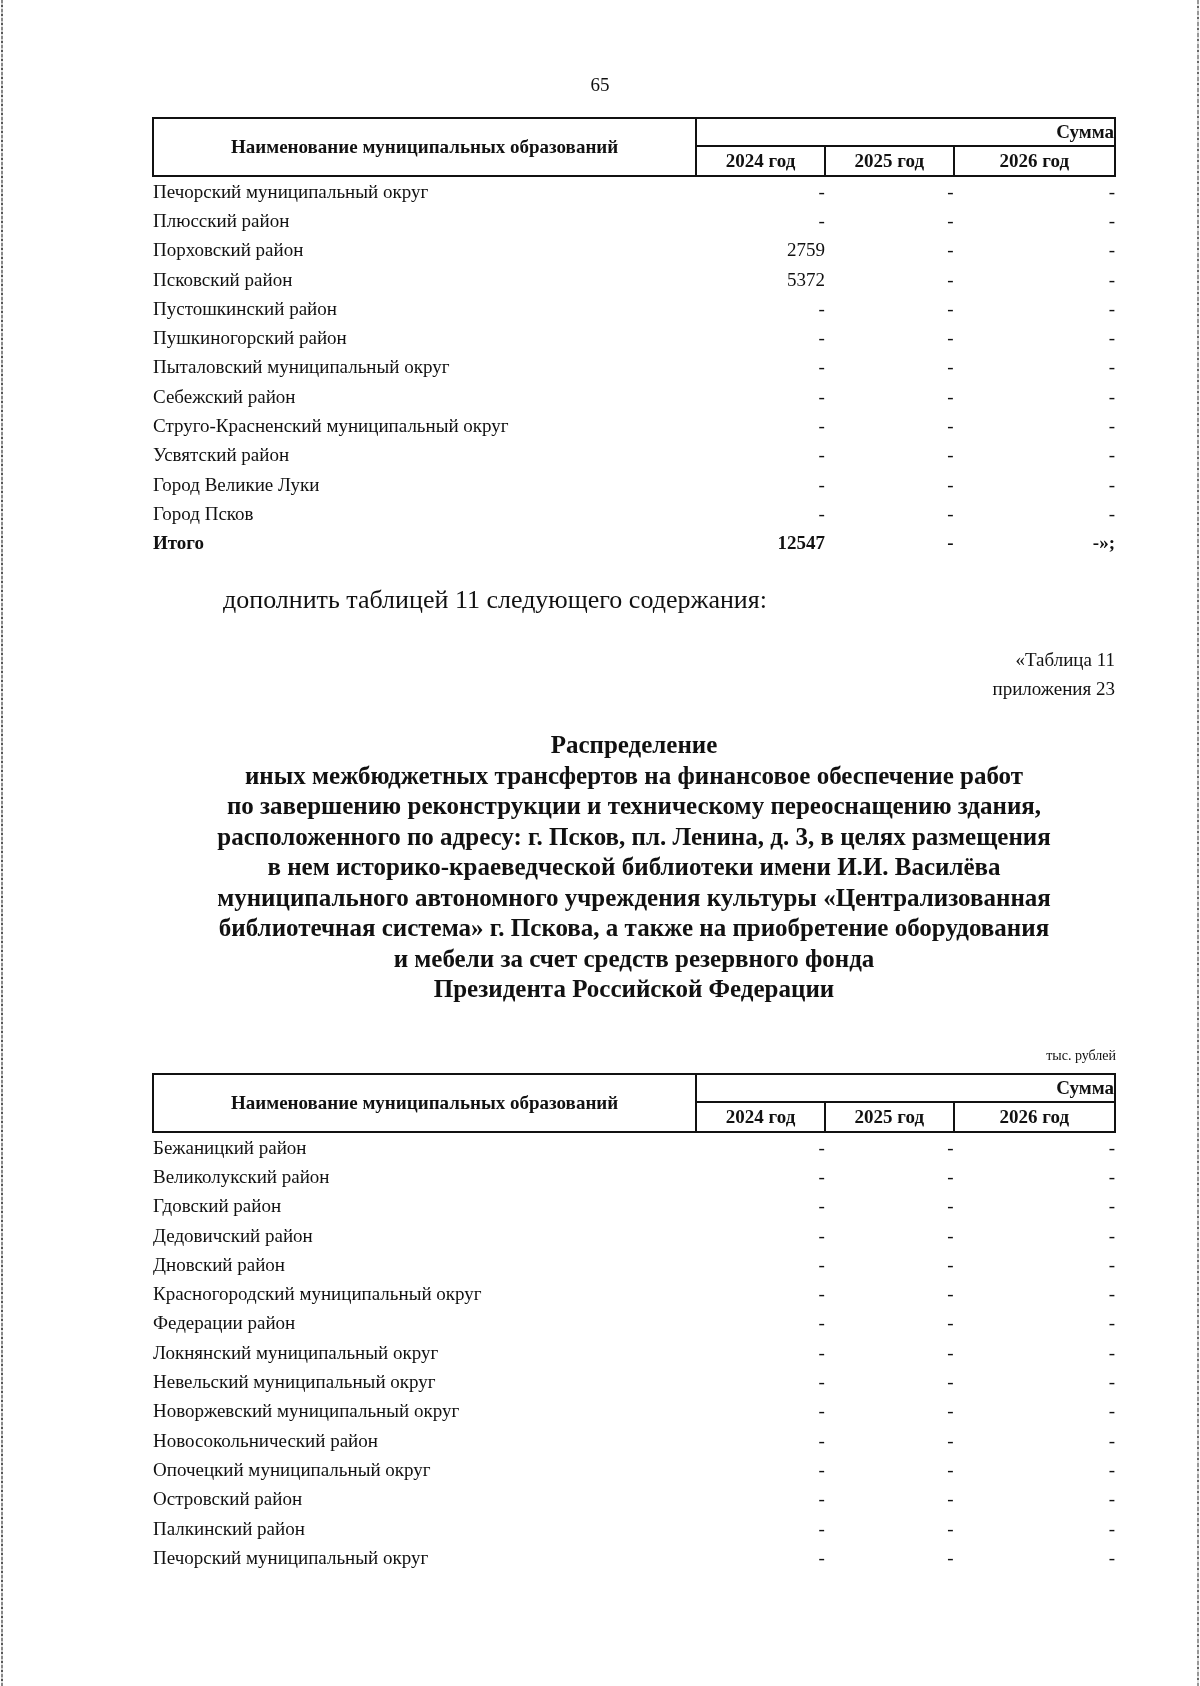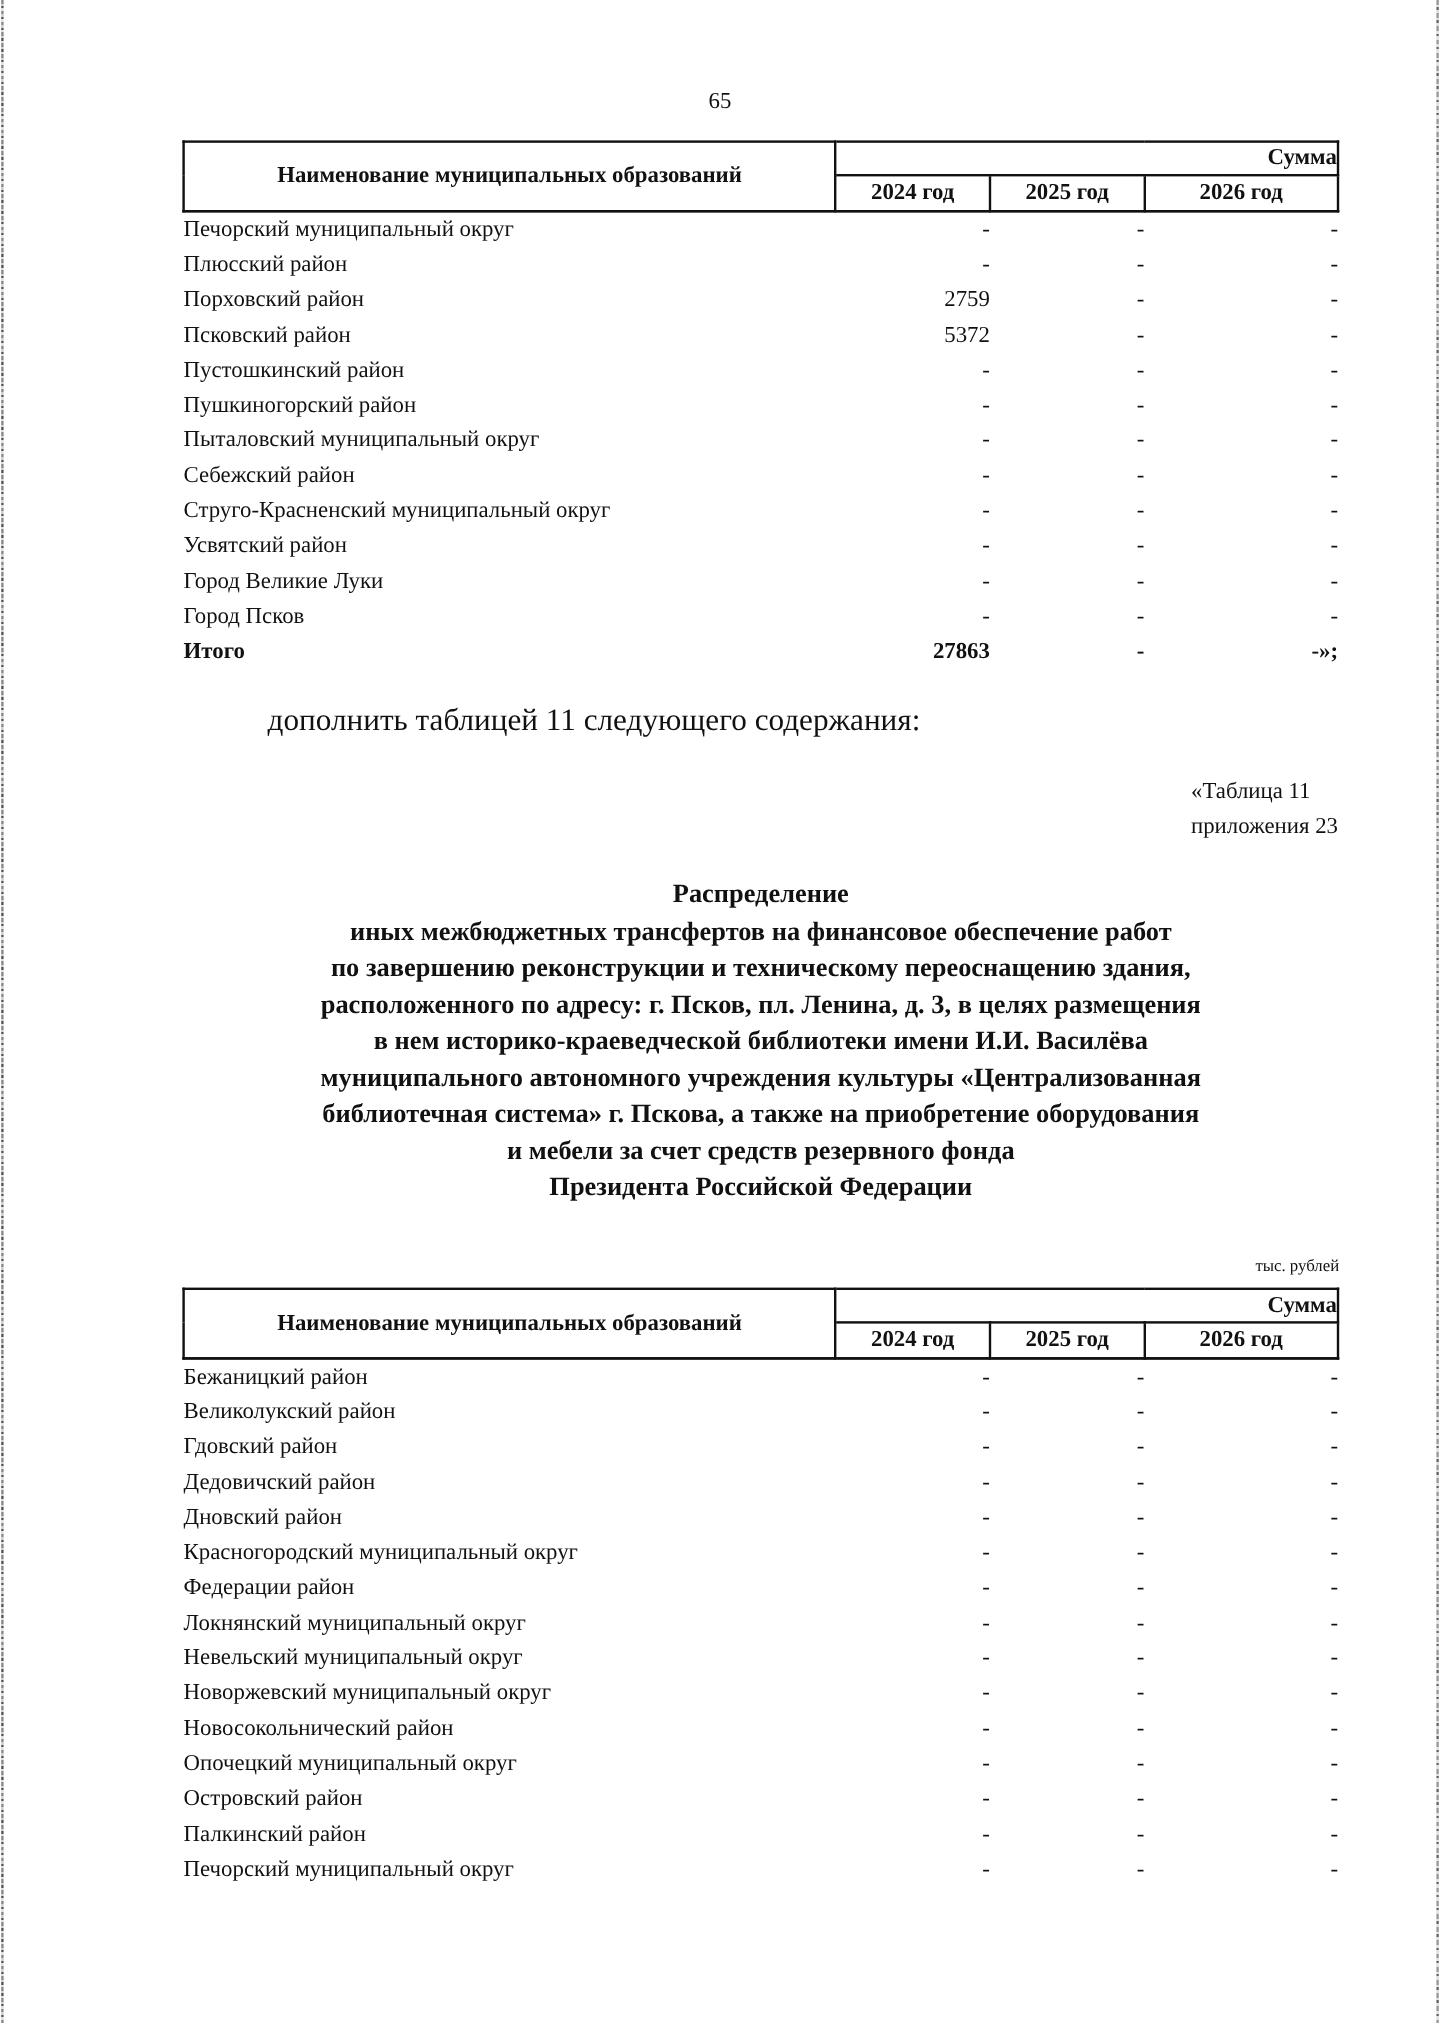--- a/index.html
+++ b/index.html
@@ -22,23 +22,23 @@
     table.mtable th.year-head.last { width: 151px; }
     table.mtable td { padding: 0; height: 29.3px; vertical-align: middle; }
     table.mtable td.name { padding-left: 0; text-align: left; }
     table.mtable td.val { text-align: right; padding-right: 0; }
     table.mtable tr.total td { font-weight: bold; }
 
     #table-prev { top: 117px; }
     #table-new { top: 1073px; }
 
     .instruction { position: absolute; left: 223px; top: 585px; font-size: 26px; }
-    .table-label { position: absolute; right: 85px; top: 645px; text-align: left; font-size: 19px; line-height: 29px; }
+    .table-label { position: absolute; right: 85px; top: 645px; text-align: right; font-size: 19px; line-height: 29px; }
     .doc-title { position: absolute; left: 152px; width: 964px; top: 730px; text-align: center;
-      font-weight: bold; font-size: 22px; line-height: 30.5px; }
+      font-weight: bold; font-size: 25px; line-height: 30.5px; }
     .doc-title div { white-space: nowrap; }
     .units { position: absolute; right: 84px; top: 1048px; font-size: 14px; }
   </style>
 </head>
 <body>
 
 <div class="scan-edge-left"></div>
 <div class="scan-edge-right"></div>
 
 <div class="page-number">65</div>
@@ -123,21 +123,21 @@
         <td class="val">-</td>
       </tr>
       <tr>
         <td class="name">Город Псков</td>
         <td class="val">-</td>
         <td class="val">-</td>
         <td class="val">-</td>
       </tr>
       <tr class="total">
         <td class="name">Итого</td>
-        <td class="val">27863</td>
+        <td class="val">12547</td>
         <td class="val">-</td>
         <td class="val">-»;</td>
       </tr>
     </tbody>
 </table>
 
 <div class="instruction">дополнить таблицей 11 следующего содержания:</div>
 
 <div class="table-label">
   <div>«Таблица 11</div>

